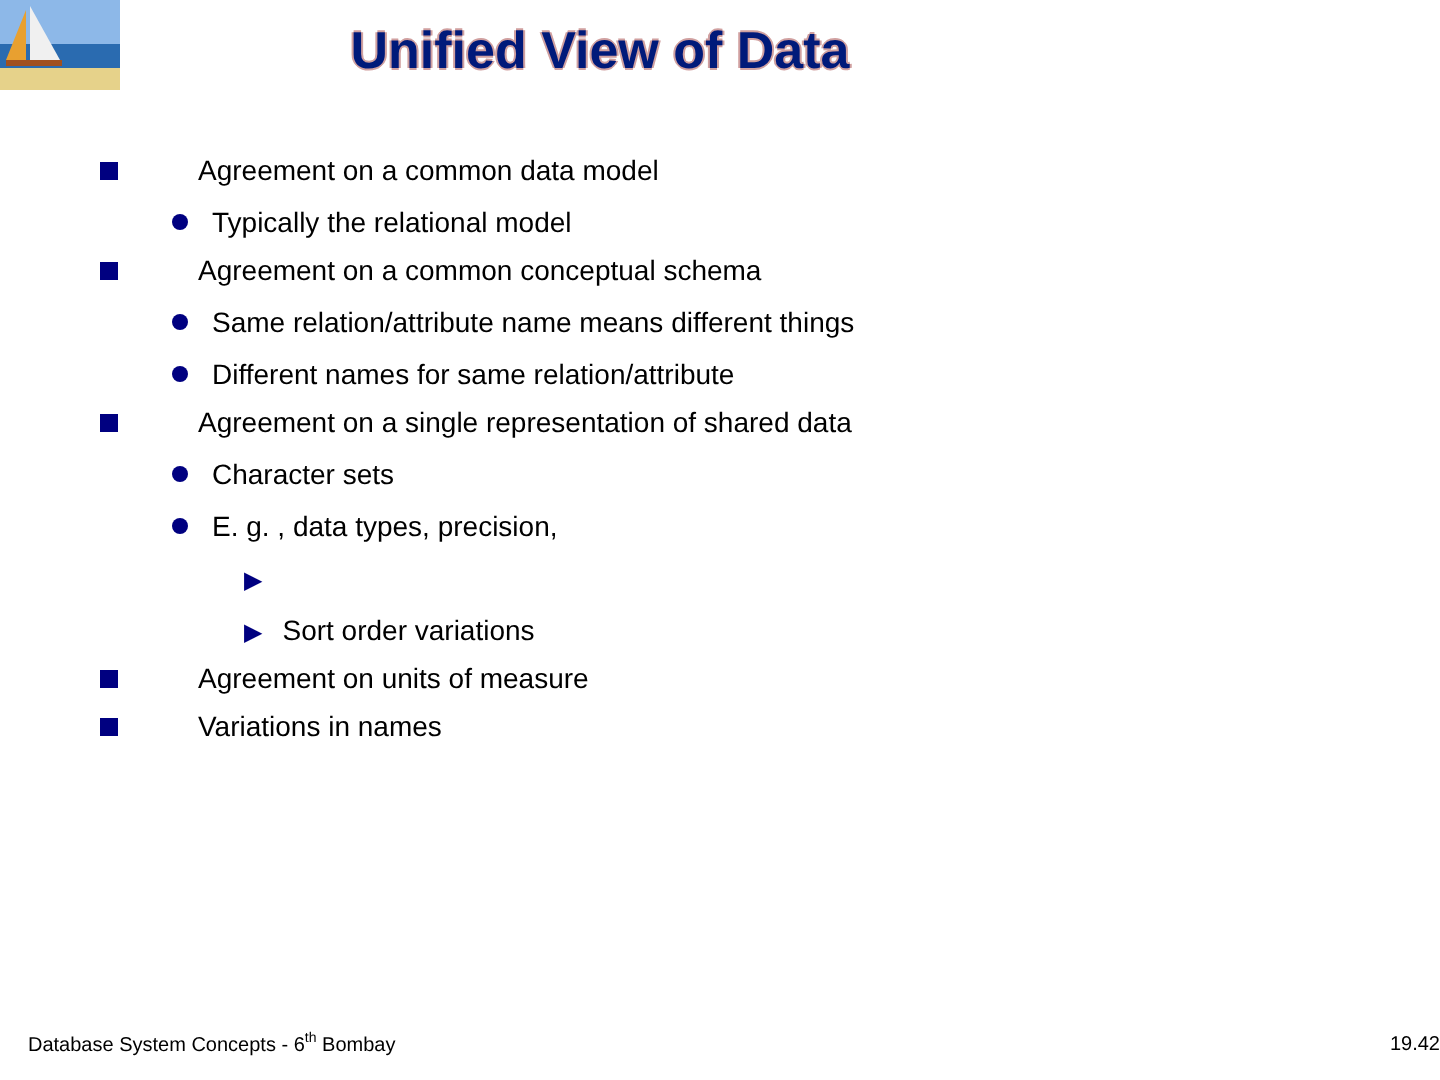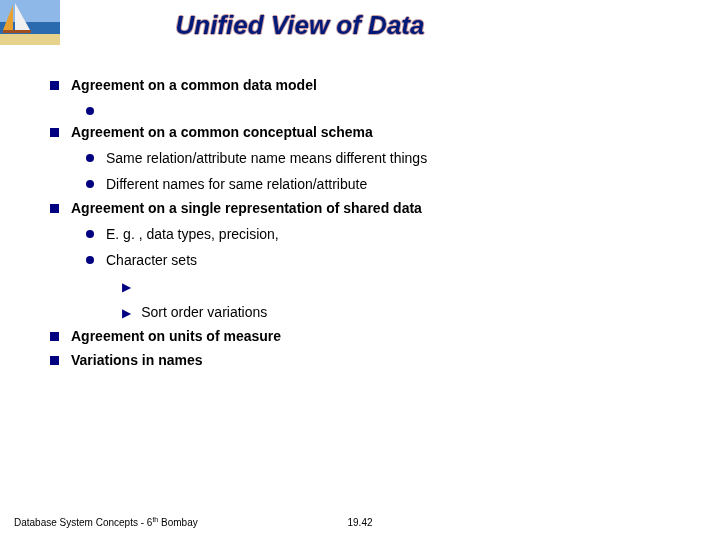--- a/index.html
+++ b/index.html
@@ -27,36 +27,36 @@
     width: 600px;
     text-align: center;
     font-size: 26px;
     font-weight: bold;
     color: #001a7a;
     text-shadow:
       1px 0 0 #d0a0a0,
       -1px 0 0 #d0a0a0,
       0 1px 0 #d0a0a0,
       0 -1px 0 #d0a0a0;
-    font-style: italic;
   }
   .content {
     position: absolute;
     top: 68px;
     left: 50px;
     width: 630px;
     font-size: 14px;
     line-height: 1.0;
   }
   .l1 {
     display: flex;
     align-items: flex-start;
     margin-top: 10px;
     margin-bottom: 0;
-    font-weight: bold;
+    font-weight: normal;
+    gap: 28px;
   }
   .l1 .bullet {
     width: 9px;
     height: 9px;
     background: #000080;
     flex: 0 0 auto;
     margin-top: 3px;
     margin-right: 12px;
   }
   .l2 {
@@ -95,21 +95,21 @@
     color: #000000;
   }
   .footer-left sup {
     font-size: 7px;
   }
   .footer-center {
     position: absolute;
     bottom: 12px;
     left: 0;
     width: 720px;
-    text-align: center;
+    text-align: right;
     font-size: 10px;
     color: #000000;
   }
 </style>
 </head>
 <body>
 
 <svg class="logo" viewBox="0 0 60 45" preserveAspectRatio="none">
   <rect x="0" y="0" width="60" height="22" fill="#8db8e8"></rect>
   <rect x="0" y="22" width="60" height="12" fill="#2a6bb0"></rect>
@@ -122,20 +122,21 @@
 <div class="title">Unified View of Data</div>
 
 <div class="content">
 
   <div class="l1">
     <div class="bullet"></div>
     <div>Agreement on a common data model</div>
   </div>
   <div class="l2">
     <div class="bullet"></div>
+    <div>Typically the relational model</div>
   </div>
 
   <div class="l1">
     <div class="bullet"></div>
     <div>Agreement on a common conceptual schema</div>
   </div>
   <div class="l2">
     <div class="bullet"></div>
     <div>Same relation/attribute name means different things</div>
   </div>
@@ -143,25 +144,25 @@
     <div class="bullet"></div>
     <div>Different names for same relation/attribute</div>
   </div>
 
   <div class="l1">
     <div class="bullet"></div>
     <div>Agreement on a single representation of shared data</div>
   </div>
   <div class="l2">
     <div class="bullet"></div>
-    <div>E. g. , data types, precision,</div>
+    <div>Character sets</div>
   </div>
   <div class="l2">
     <div class="bullet"></div>
-    <div>Character sets</div>
+    <div>E. g. , data types, precision,</div>
   </div>
   <div class="l3">
     <div class="bullet">▶</div>
   </div>
   <div class="l3">
     <div class="bullet">▶</div>
     <div>Sort order variations</div>
   </div>
 
   <div class="l1">

